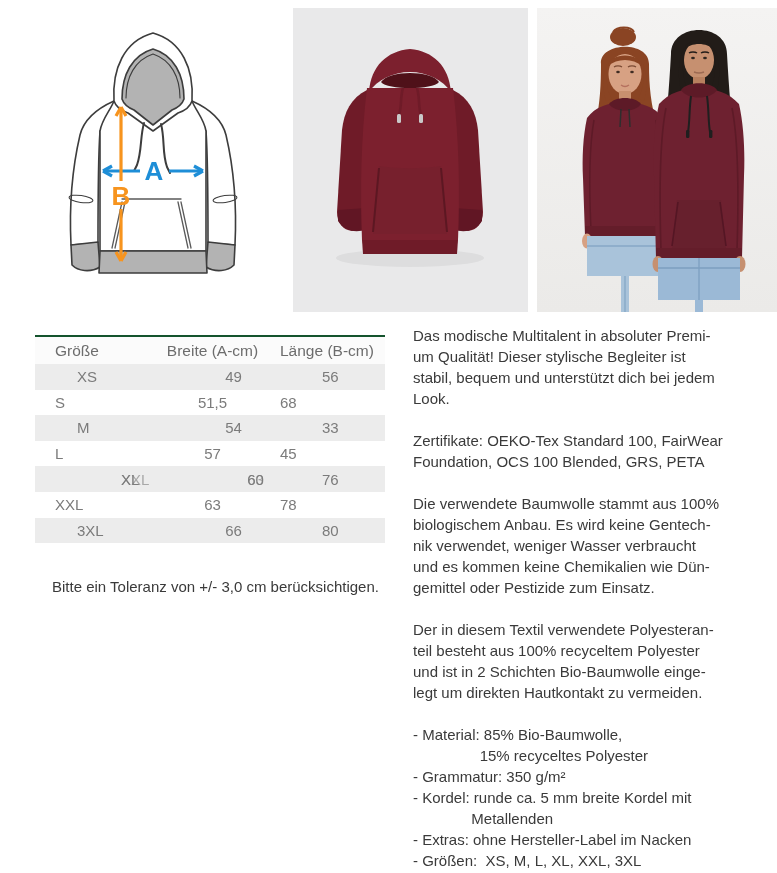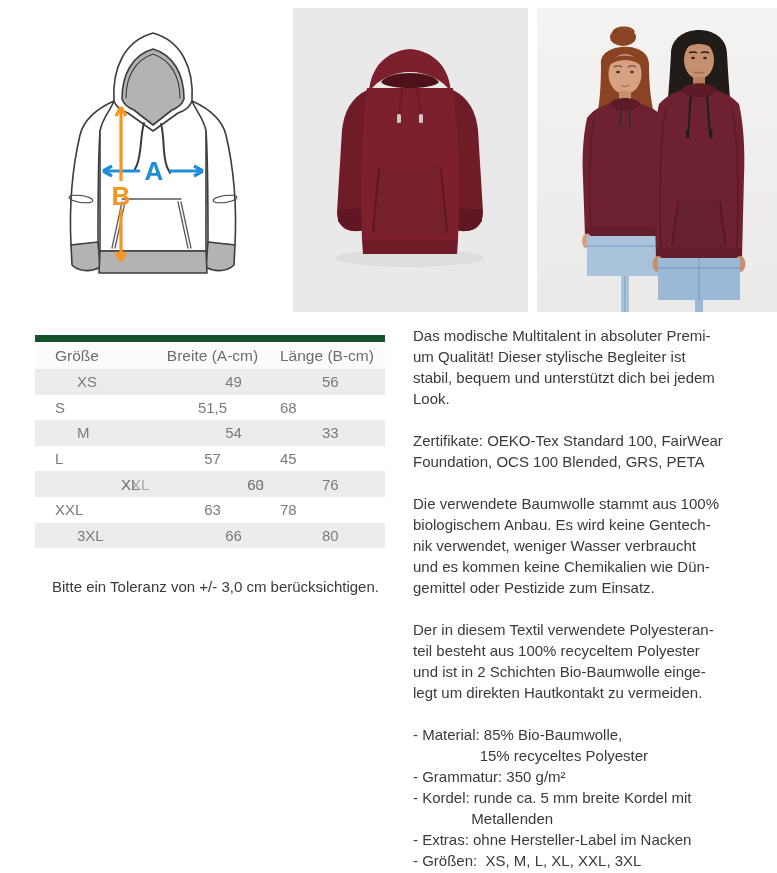--- a/index.html
+++ b/index.html
@@ -6,21 +6,21 @@
   body{font-family:"Liberation Sans",sans-serif;-webkit-font-smoothing:antialiased;}
   .page{position:relative;width:777px;height:873px;background:#fff;overflow:hidden;}
 
   .img-box{position:absolute;}
   .img-box svg{display:block;width:100%;height:100%;}
   .diagram{left:40px;top:18px;width:226px;height:282px;}
   .product{left:293px;top:8px;width:235px;height:304px;}
   .models{left:537px;top:8px;width:240px;height:304px;}
 
   .size-table{position:absolute;left:35px;top:335px;width:350px;border-collapse:collapse;
-              border-top:7px solid #14532d;table-layout:fixed;}
+              border-top:2px solid #14532d;table-layout:fixed;}
   .size-table th{font-weight:400;color:#6d6d6d;font-size:15.5px;height:27px;text-align:left;
                  background:#fbfbfb;padding:0;}
   .size-table td{color:#7b7b7b;font-size:15px;height:25.6px;padding:0;}
   .size-table th:first-child,.size-table td:first-child{width:90px;padding-left:20px;}
   .size-table th:nth-child(2),.size-table td:nth-child(2){width:135px;text-align:center;}
   .size-table th:nth-child(3),.size-table td:nth-child(3){width:105px;}
   .size-table tr.odd td{background:#ececec;padding-left:42px;}
 
   .gw{position:relative;display:inline-block;margin-left:44px;}
   .gw .ghost{position:absolute;left:0;top:0;opacity:.6;}

